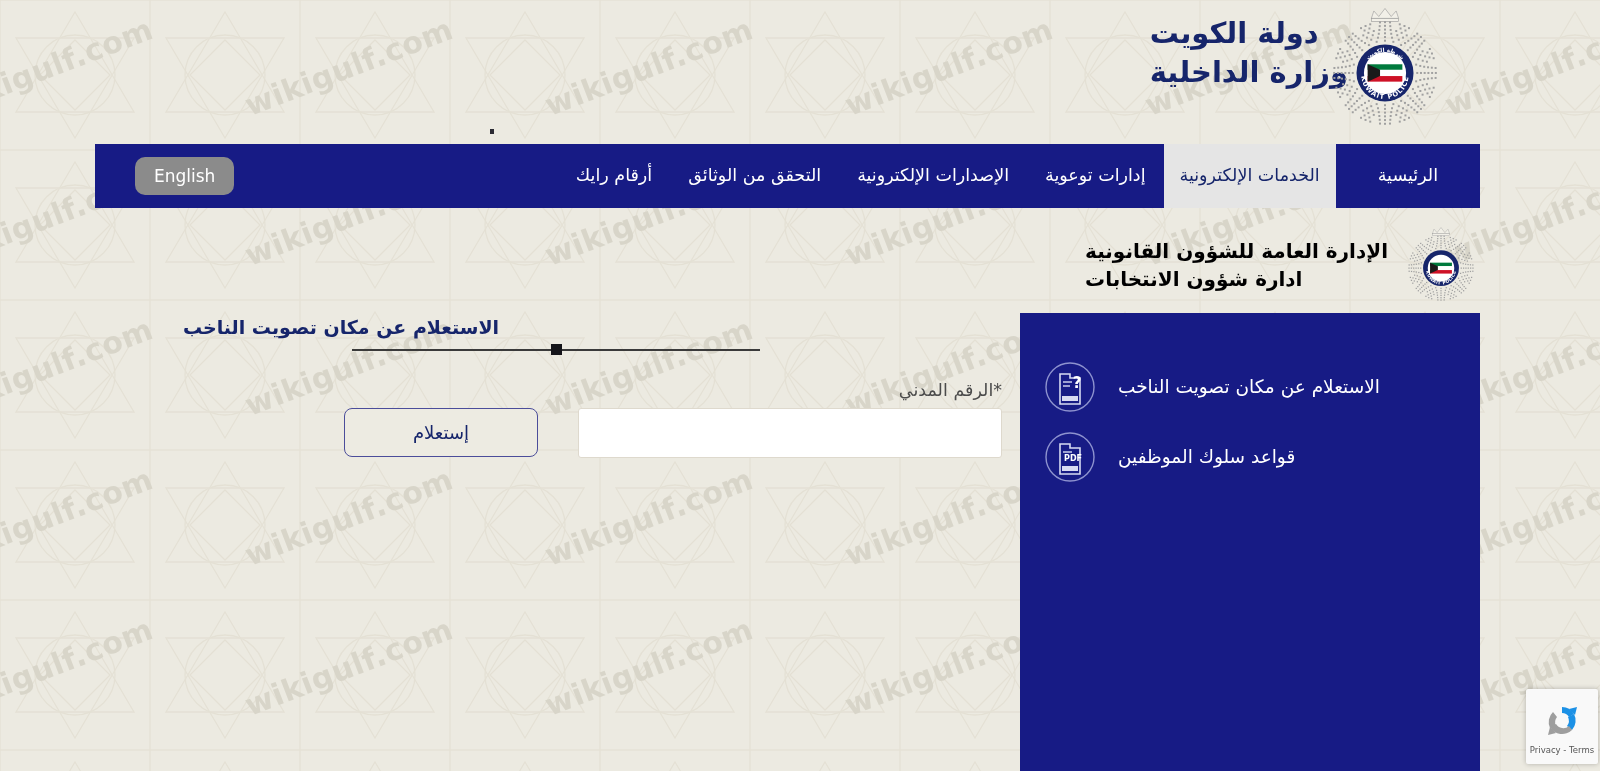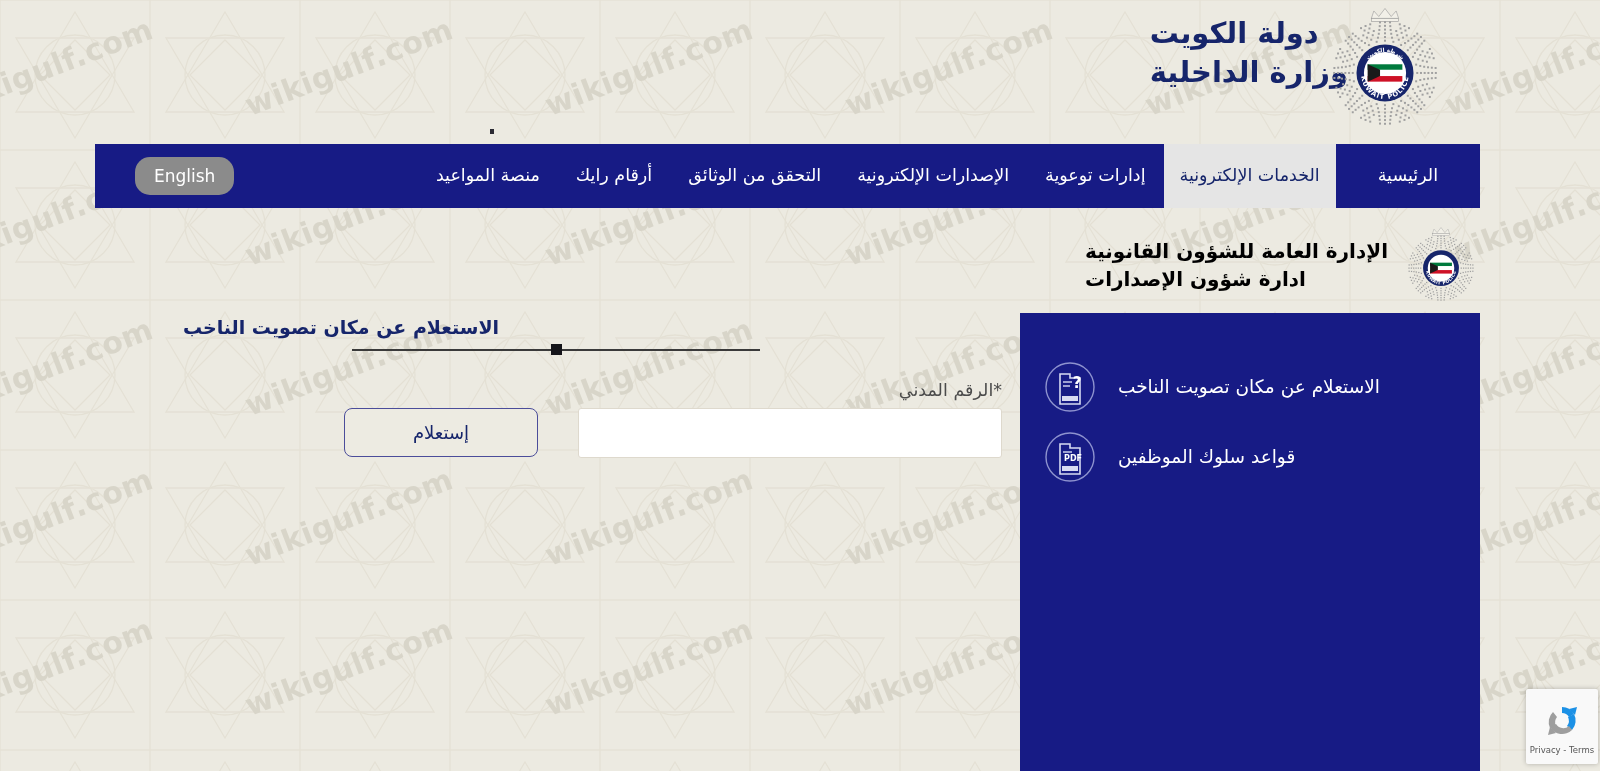--- a/index.html
+++ b/index.html
@@ -117,21 +117,21 @@
     padding: 0 16px;
   }
   #lang-toggle {
     margin-right: auto;
     margin-left: 0;
     align-self: center;
     background: #8b8b8b;
     color: #ffffff;
     font-size: 17px;
     border: none;
-    border-radius: 15px;
+    border-radius: 10px;
     padding: 9px 19px;
     cursor: pointer;
     direction: ltr;
     font-family: "DejaVu Sans", "Liberation Sans", sans-serif;
     margin-left: 40px;
   }
 
   
   #dept-row {
     position: absolute;
@@ -633,21 +633,20 @@
     <div id="header-dot"></div>
   </header>
 
   <nav id="main-nav">
     <div class="nav-item home">الرئيسية</div>
     <div class="nav-item active">الخدمات الإلكترونية</div>
     <div class="nav-item">إدارات توعوية</div>
     <div class="nav-item">الإصدارات الإلكترونية</div>
     <div class="nav-item">التحقق من الوثائق</div>
     <div class="nav-item">أرقام رايك</div>
-    <div class="nav-item">منصة المواعيد</div>
     <button id="lang-toggle">English</button>
   </nav>
 
   <div id="dept-row">
     <svg id="dept-logo" viewBox="0 0 200 200" aria-hidden="true">
       <g fill="#8e8e8e" stroke="#9a9a9a" stroke-width="1">
         <path d="M78 20 L82 8 L90 17 L100 4 L110 17 L118 8 L122 20 Z" fill="#f2f0e8"></path>
         <rect x="78" y="20" width="44" height="5" fill="#f2f0e8"></rect>
       </g>
       <g id="dots2" fill="#a0a0a0">
@@ -890,21 +889,21 @@
       <rect x="72" y="103" width="56" height="10" fill="#ffffff"></rect>
       <rect x="72" y="113" width="56" height="9" fill="#ce1126"></rect>
       <polygon points="72,94 92,103 92,113 72,122" fill="#1a1a1a"></polygon>
       <path id="arcBottom2" d="M 62 112 A 38 38 0 0 0 138 112" fill="none"></path>
       <text font-size="11" font-weight="bold" fill="#ffffff" letter-spacing="1.2">
         <textPath href="#arcBottom2" startOffset="50%" text-anchor="middle">KUWAIT POLICE</textPath>
       </text>
     </svg>
     <div id="dept-text">
       <div class="line">الإدارة العامة للشؤون القانونية</div>
-      <div class="line">ادارة شؤون الإصدارات</div>
+      <div class="line">ادارة شؤون الانتخابات</div>
     </div>
   </div>
 
   <aside id="services-panel">
 
     <div class="service-item">
       <span class="service-label">الاستعلام عن مكان تصويت الناخب</span>
       <svg class="service-icon" viewBox="0 0 52 52" aria-hidden="true">
         <circle cx="26" cy="26" r="24" fill="none" stroke="#8e93cf" stroke-width="1.4"></circle>
         <path d="M16 13 h10 v4 h10 v26 h-20 z" fill="none" stroke="#d8dbf2" stroke-width="1.6"></path>

